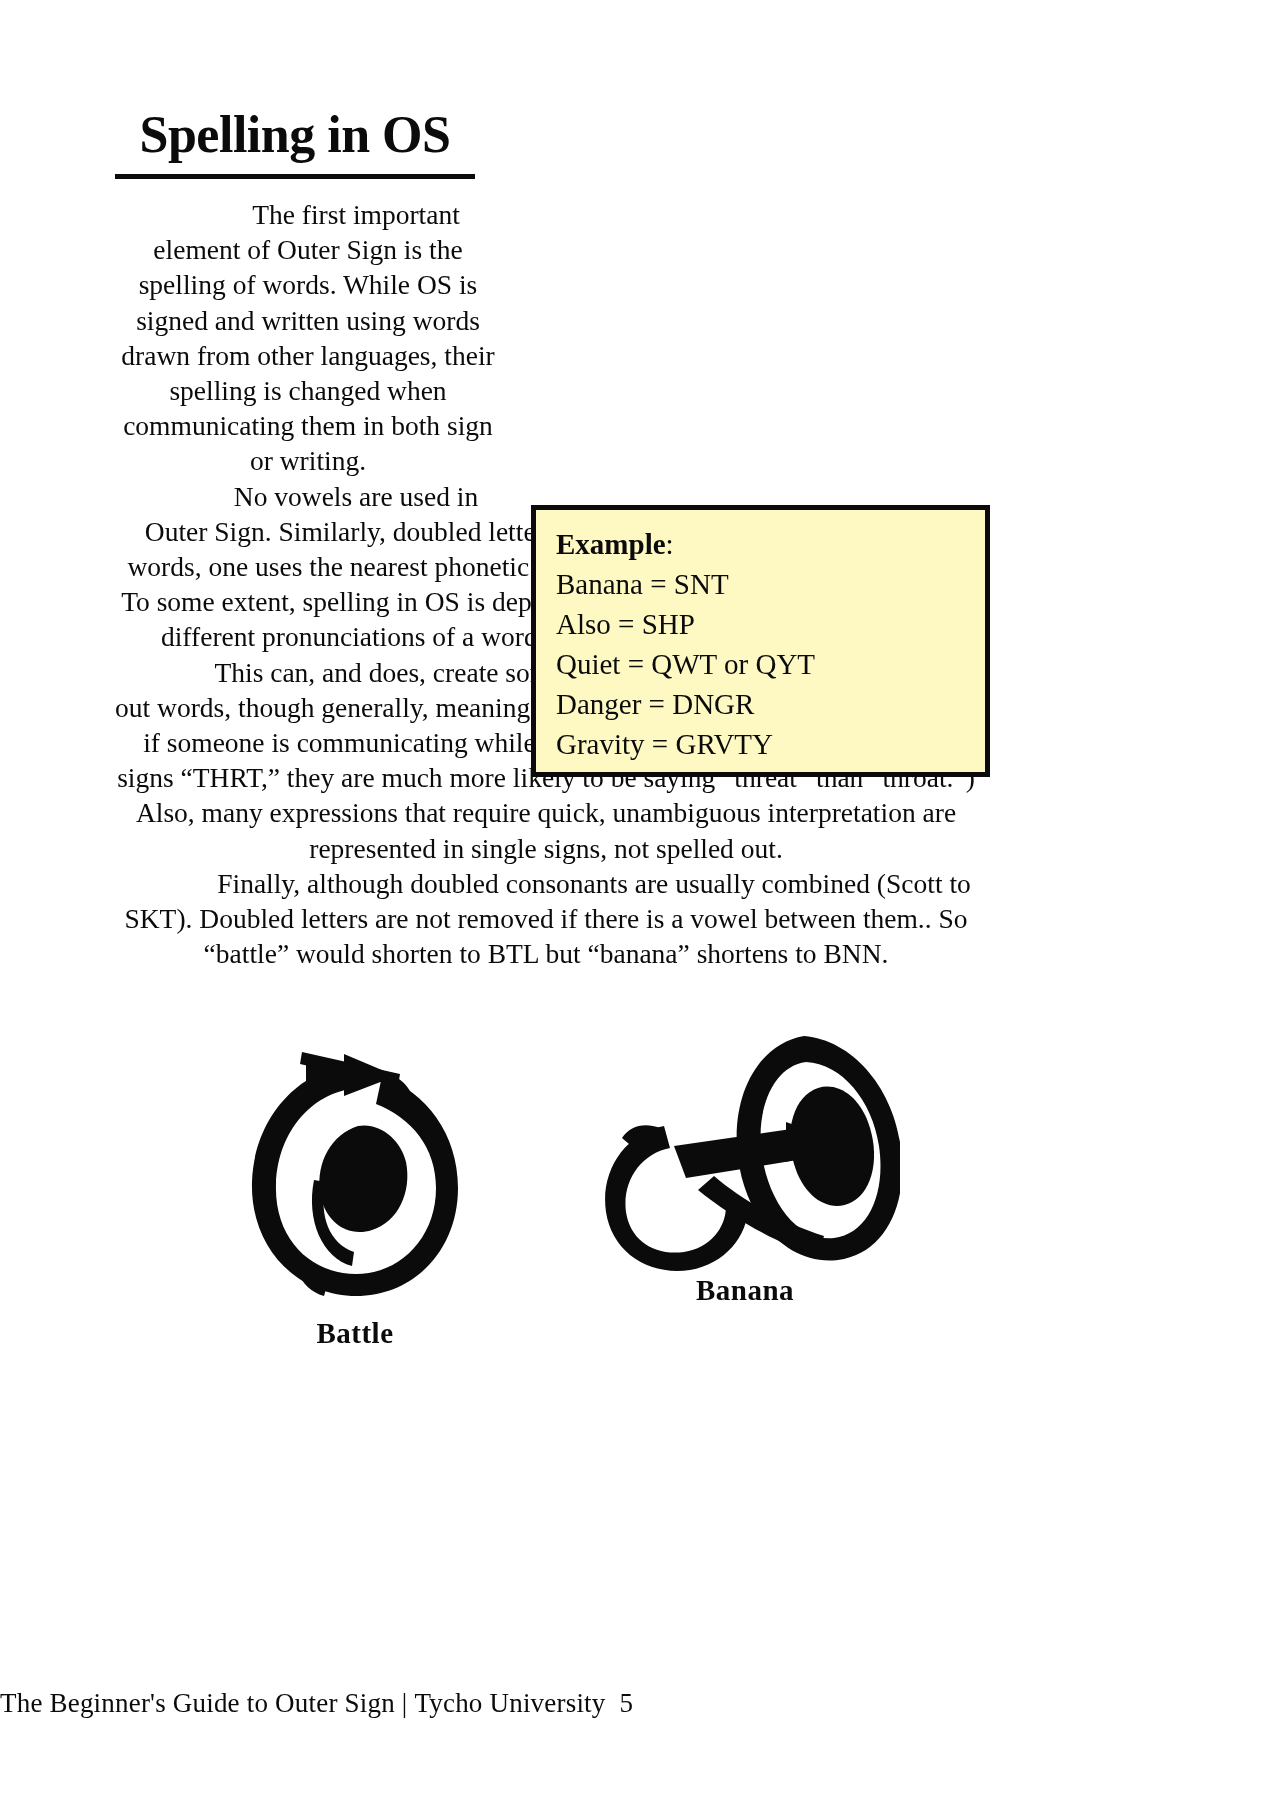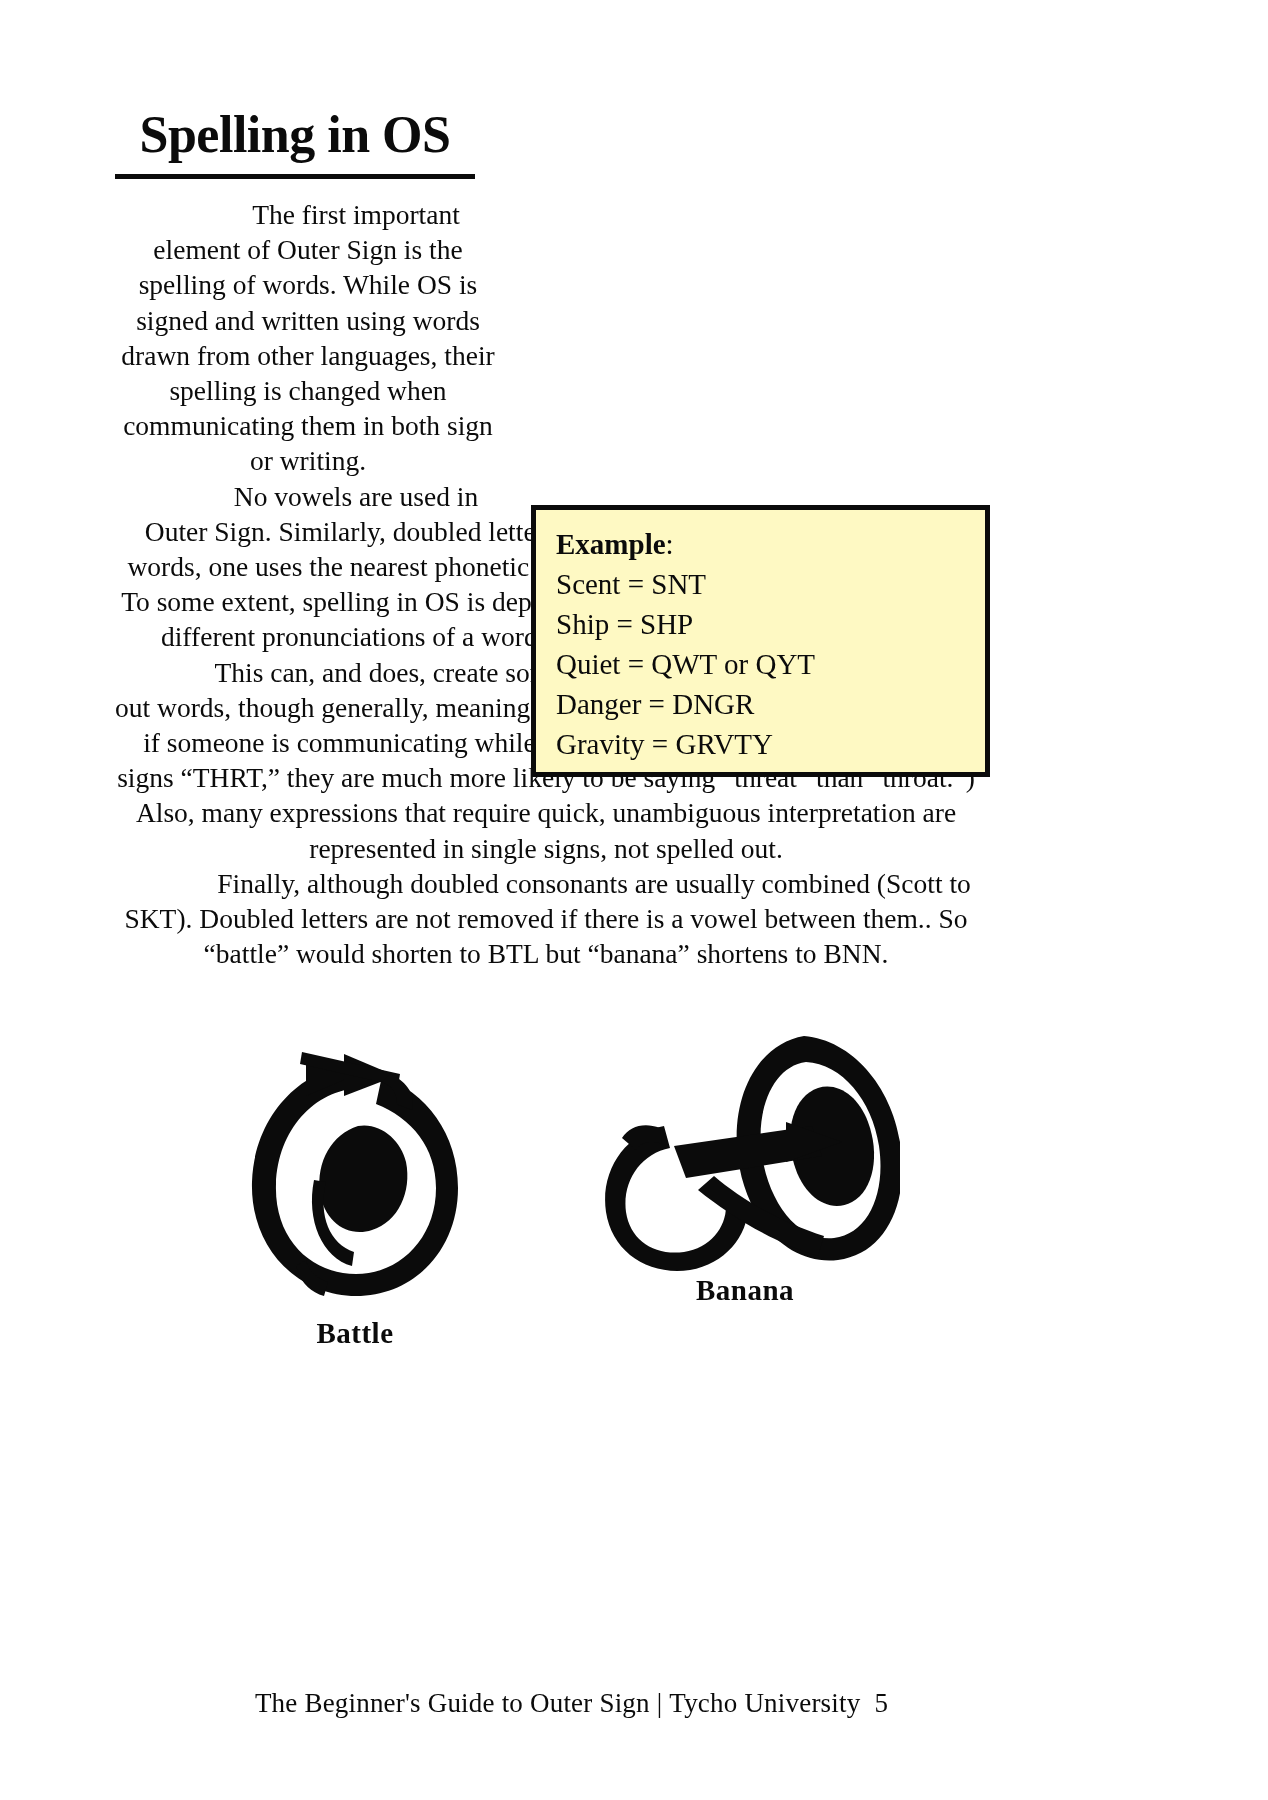--- a/index.html
+++ b/index.html
@@ -120,21 +120,21 @@
   }
   .fig-battle .fig-caption { margin-top: 12px; }
   .fig-banana .fig-caption { margin-top: -6px; }
 
   
   .footer {
     position: absolute;
     left: 0;
     top: 1688px;
     width: 1268px;
-    text-align: center;
+    text-align: left;
     padding-right: 125px;
     box-sizing: border-box;
     font-size: 27px;
     letter-spacing: 0.2px;
   }
   .footer .sep { padding: 0 7px; }
   .footer .pageno { padding-left: 14px; }
 </style>
 </head>
 <body>
@@ -149,22 +149,22 @@
   <div class="body-text">
     <div class="example-float"></div>
     <p>The first important element of Outer Sign is the spelling of words. While OS is signed and written using words drawn from other languages, their spelling is changed when communicating them in both sign or writing.</p>
     <p>No vowels are used in Outer Sign. Similarly, doubled letters are dropped entirely. When writing words, one uses the nearest phonetic approximation, with those stipulations. To some extent, spelling in OS is dependant on the person signing it, because different pronunciations of a word change their phonetic composition.</p>
     <p>This can, and does, create some ambiguity of meaning when spelling out words, though generally, meaning comes through in context. (For example if someone is communicating while confronted with potential danger and signs “THRT,” they are much more likely to be saying “threat” than “throat.”) Also, many expressions that require quick, unambiguous interpretation are represented in single signs, not spelled out.</p>
     <p>Finally,  although doubled consonants are usually combined (Scott to SKT). Doubled letters are not removed if there is a vowel between them.. So “battle” would shorten to BTL but “banana” shortens to BNN.</p>
   </div>
 
   <div class="example-box">
     <div class="ex-head"><b>Example</b><span>:</span></div>
-    <div class="ex-line">Scent = SNT</div>
-    <div class="ex-line">Ship = SHP</div>
+    <div class="ex-line">Banana = SNT</div>
+    <div class="ex-line">Also = SHP</div>
     <div class="ex-line">Quiet = QWT or QYT</div>
     <div class="ex-line">Danger = DNGR</div>
     <div class="ex-line">Gravity = GRVTY</div>
   </div>
 
   <div class="figures">
 
     <div class="figure fig-battle">
       <svg class="glyph-svg" width="230" height="275" viewBox="0 0 230 275">
         <g fill="#0b0b0b">

